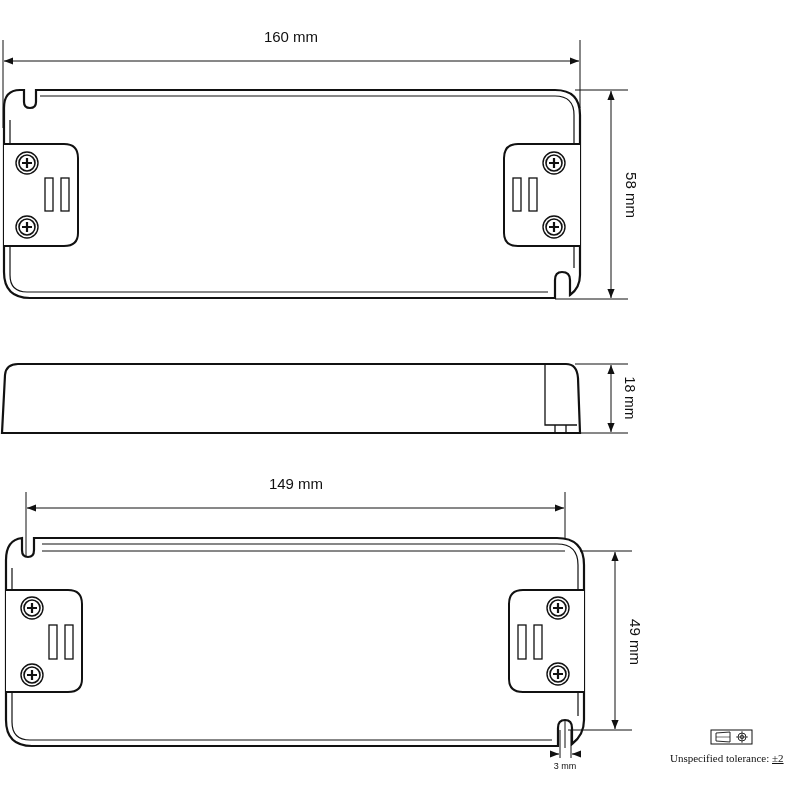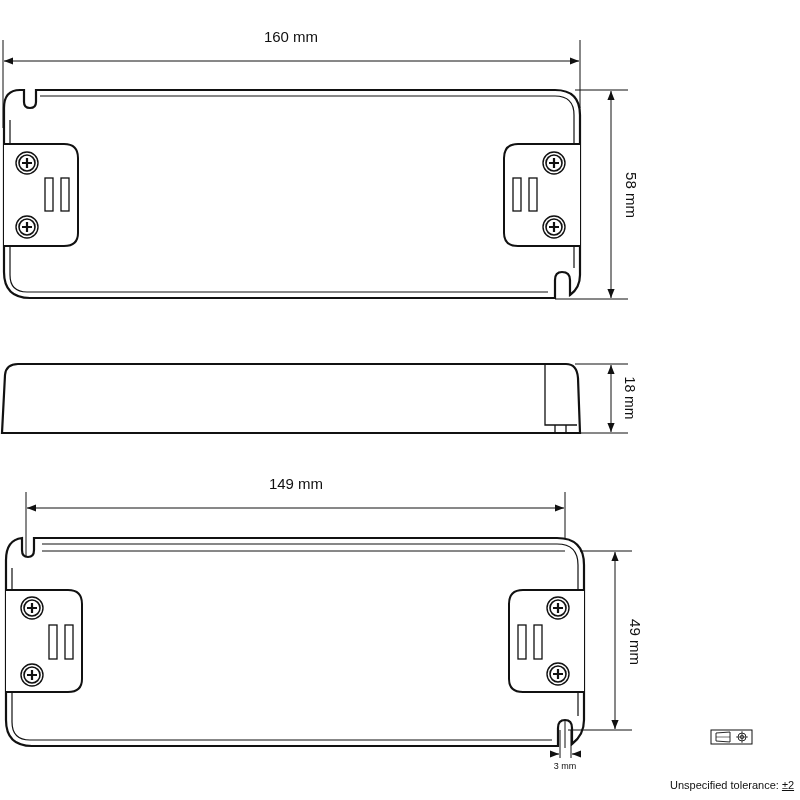--- a/index.html
+++ b/index.html
@@ -1,19 +1,19 @@
 <!DOCTYPE html>
 <html><head>
   <meta charset="utf-8">
   <style>
     html, body { margin: 0; padding: 0; background: #ffffff; }
     body { width: 800px; height: 800px; position: relative; overflow: hidden; font-family: "Liberation Sans", sans-serif; }
     svg#drawing { position: absolute; left: 0; top: 0; }
     .dim-text { font-family: "Liberation Sans", sans-serif; fill: #111; }
-    .tol-label { position: absolute; left: 670px; top: 752px; font-size: 11px; color: #111; white-space: nowrap; font-family: Liberation Sans, sans-serif; margin-top: 27px; }
+    .tol-label { position: absolute; left: 670px; top: 752px; font-size: 11px; color: #111; white-space: nowrap; font-family: Liberation Serif, serif; }
     .tol-label .pm { text-decoration: underline; }
   </style>
 </head>
 <body>
 
 <svg id="drawing" width="800" height="800" viewBox="0 0 800 800">
   <defs>
     <marker id="arr" viewBox="0 0 10 10" refX="10" refY="5" markerWidth="9" markerHeight="9" orient="auto-start-reverse">
       <path d="M0,1 L10,5 L0,9 Z" fill="#111"></path>
     </marker>

